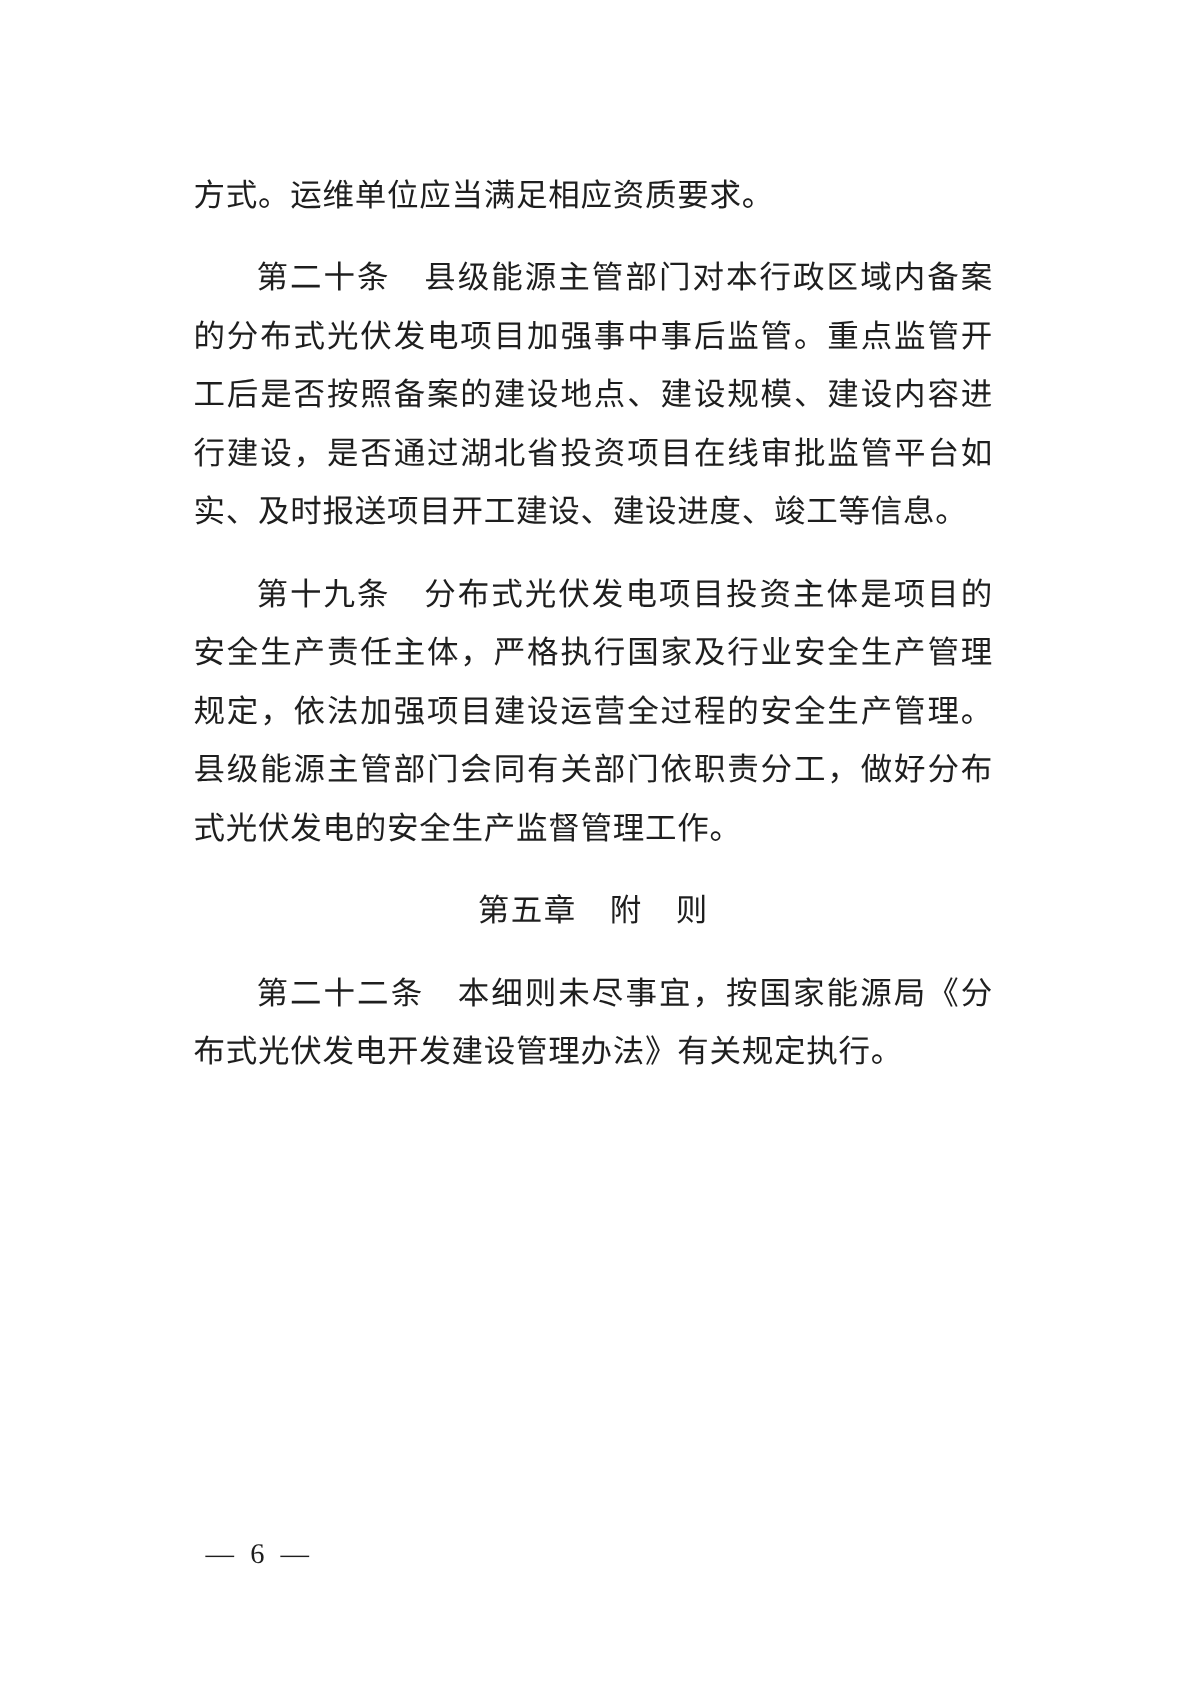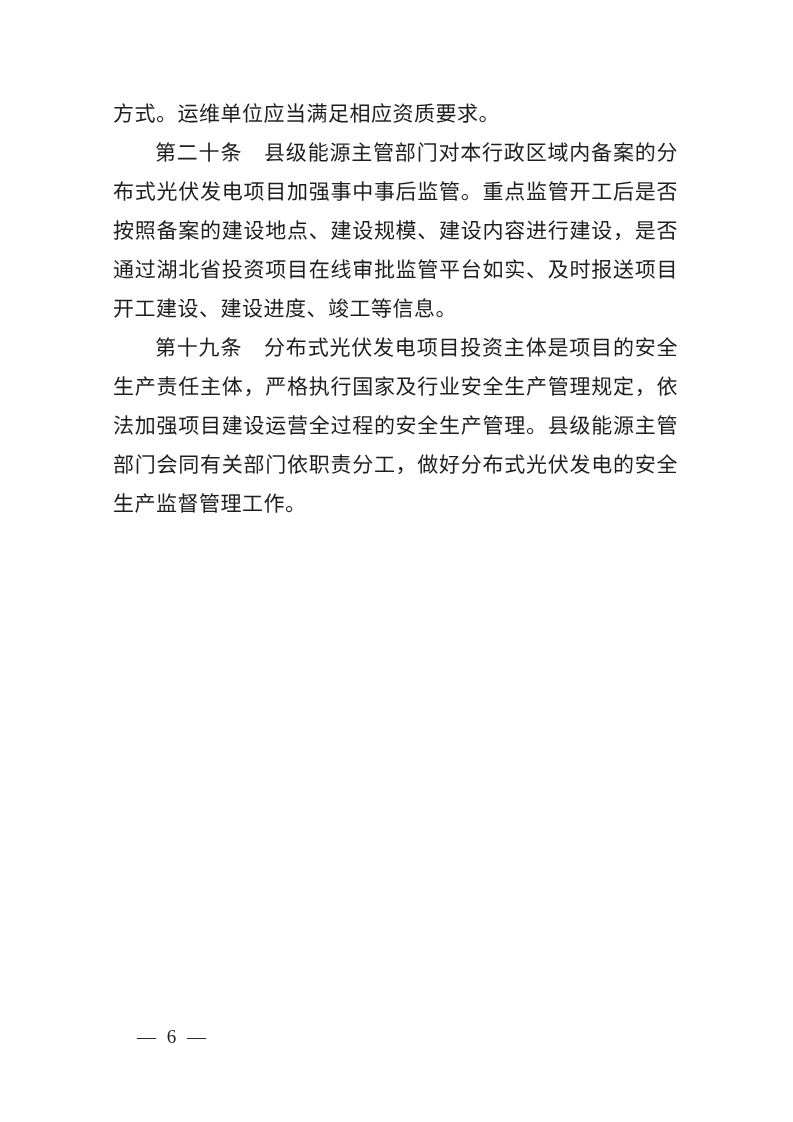--- a/index.html
+++ b/index.html
@@ -21,21 +21,21 @@
   .body-text {
     position: absolute;
     left: 113px;
     top: 95px;
     width: 565px;
     font-size: 21px;
     line-height: 39px;
     text-align: justify;
   }
   .para {
-    margin: 0;
+    margin: 16px;
     text-indent: 2em;
     letter-spacing: 0.5px;
     word-break: break-all;
   }
   .para.no-indent {
     text-indent: 0;
   }
   .chapter-heading {
     margin: 10px 0;
     font-size: 21px;
@@ -55,15 +55,17 @@
   }
 </style>
 </head>
 <body>
 
 <div class="page">
   <div class="body-text">
     <p class="para no-indent">方式。运维单位应当满足相应资质要求。</p>
     <p class="para">第二十条　县级能源主管部门对本行政区域内备案的分布式光伏发电项目加强事中事后监管。重点监管开工后是否按照备案的建设地点、建设规模、建设内容进行建设，是否通过湖北省投资项目在线审批监管平台如实、及时报送项目开工建设、建设进度、竣工等信息。</p>
     <p class="para">第十九条　分布式光伏发电项目投资主体是项目的安全生产责任主体，严格执行国家及行业安全生产管理规定，依法加强项目建设运营全过程的安全生产管理。县级能源主管部门会同有关部门依职责分工，做好分布式光伏发电的安全生产监督管理工作。</p>
+    <h2 class="chapter-heading">第五章　附　则</h2>
+    <p class="para">第二十二条　本细则未尽事宜，按国家能源局《分布式光伏发电开发建设管理办法》有关规定执行。</p>
   </div>
   <div class="page-footer">— 6 —</div>
 </div>
 
 </body></html>

